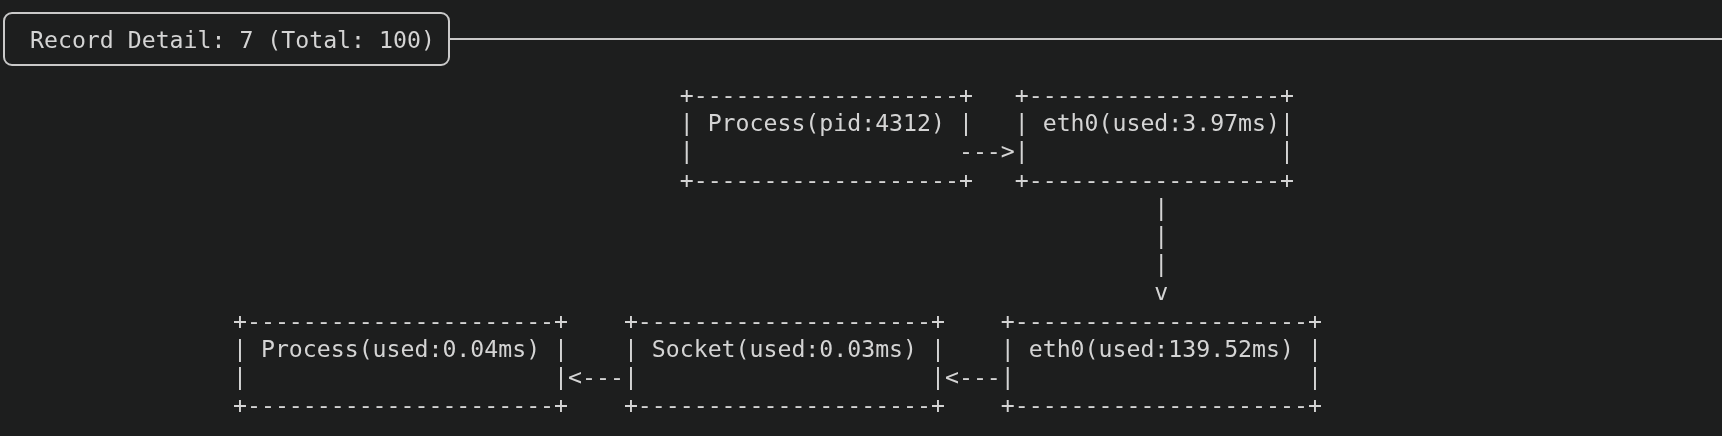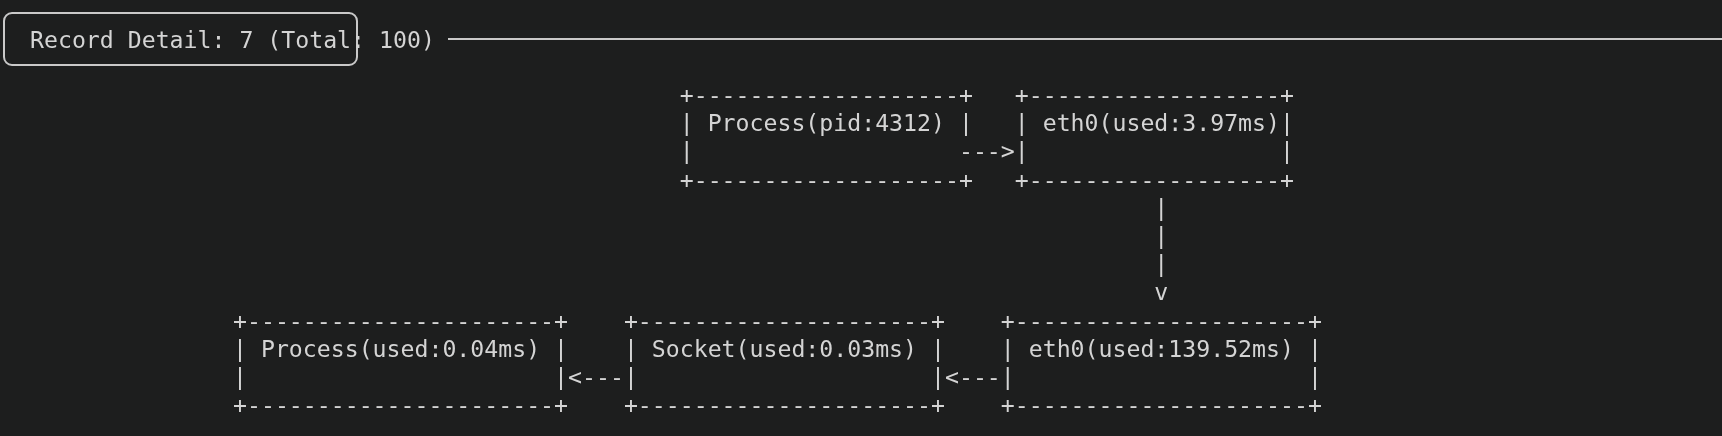--- a/index.html
+++ b/index.html
@@ -17,21 +17,21 @@
     font-family: "DejaVu Sans Mono", monospace;
   }
   .screen {
     position: absolute;
     inset: 0;
   }
   .panel-title-box {
     position: absolute;
     left: 3px;
     top: 12px;
-    width: 355px;
+    width: 447px;
     height: 54px;
     box-sizing: border-box;
     border: 2px solid var(--line);
     border-radius: 9px;
     display: flex;
     align-items: center;
     padding-left: 25px;
     background: var(--bg);
     z-index: 2;
   }

